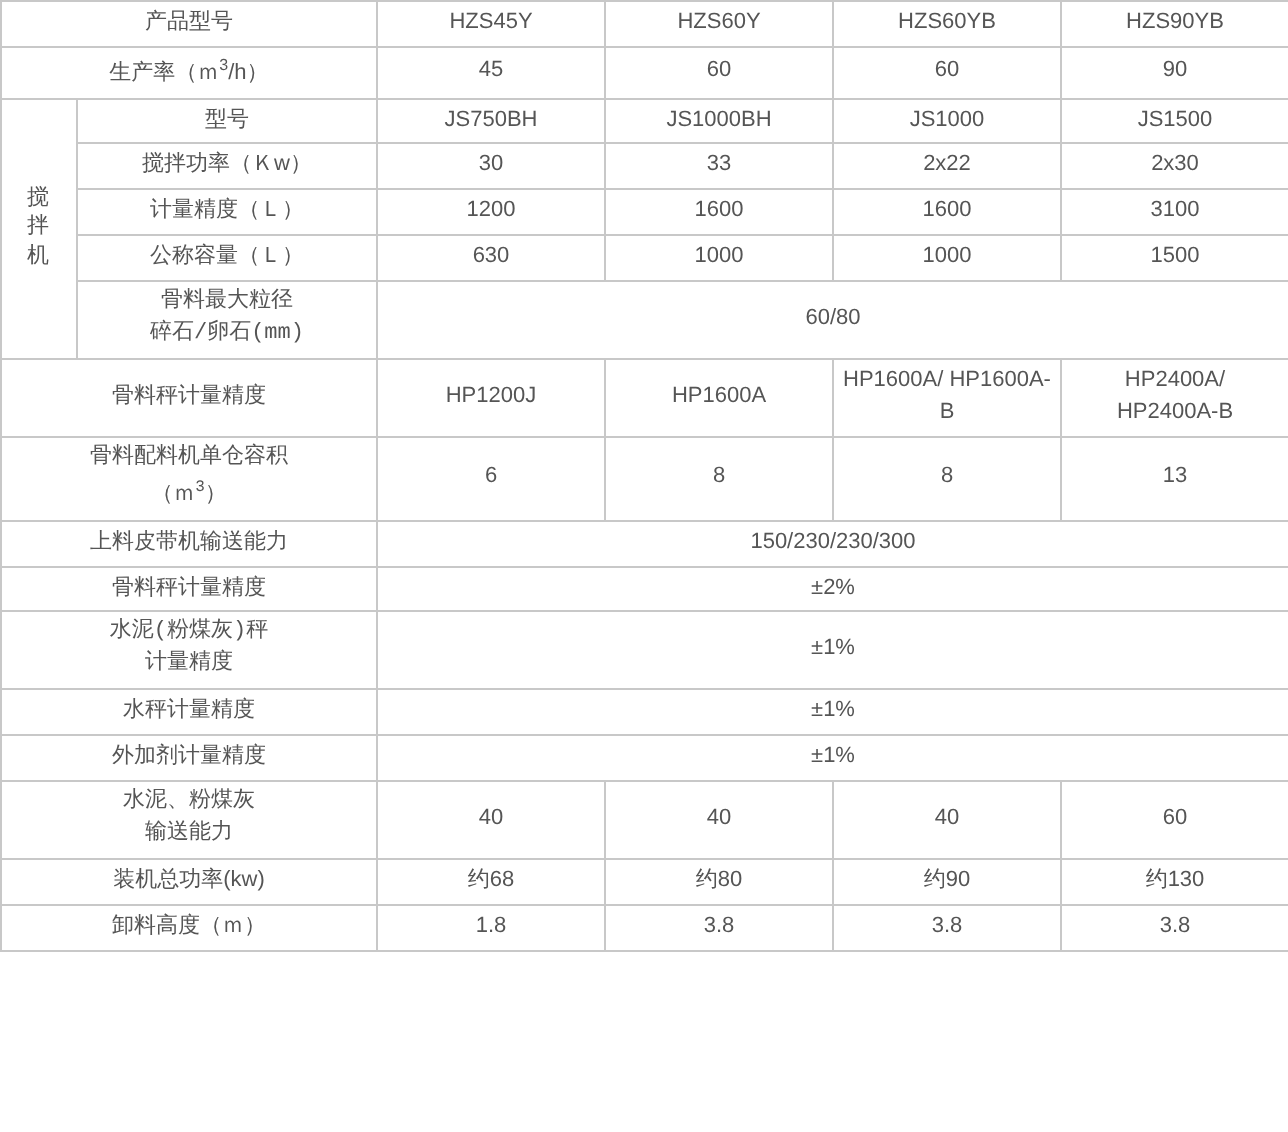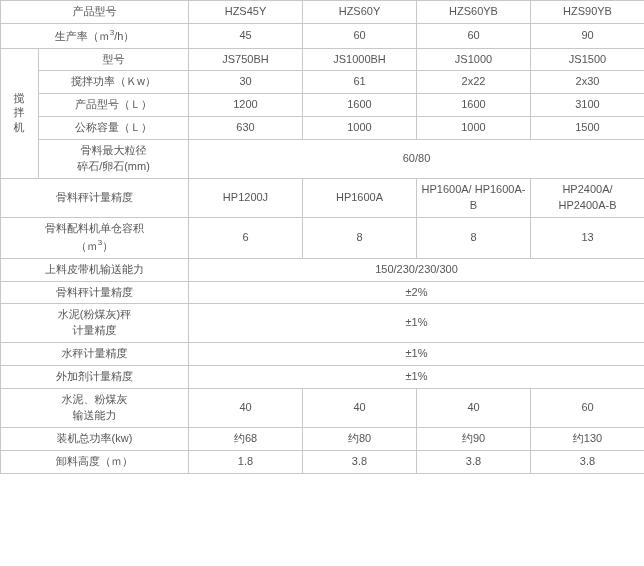--- a/index.html
+++ b/index.html
@@ -44,20 +44,21 @@
   }
   .tall {
     height: 30px;
   }
   .vert {
     display: inline-block;
     line-height: 1.35;
   }
   .two-line {
     line-height: 1.5;
+    font-family: Liberation Mono, monospace;
   }
   sup {
     font-size: 8px;
     vertical-align: super;
   }
 </style>
 </head>
 <body>
 
 <table id="spec-table">
@@ -94,27 +95,27 @@
       <td class="label">型号</td>
       <td class="value">JS750BH</td>
       <td class="value">JS1000BH</td>
       <td class="value">JS1000</td>
       <td class="value">JS1500</td>
     </tr>
 
     <tr>
       <td class="label">搅拌功率（Ｋw）</td>
       <td class="value">30</td>
-      <td class="value">61</td>
+      <td class="value">33</td>
       <td class="value">2x22</td>
       <td class="value">2x30</td>
     </tr>
 
     <tr>
-      <td class="label">产品型号（Ｌ）</td>
+      <td class="label">计量精度（Ｌ）</td>
       <td class="value">1200</td>
       <td class="value">1600</td>
       <td class="value">1600</td>
       <td class="value">3100</td>
     </tr>
 
     <tr>
       <td class="label">公称容量（Ｌ）</td>
       <td class="value">630</td>
       <td class="value">1000</td>

